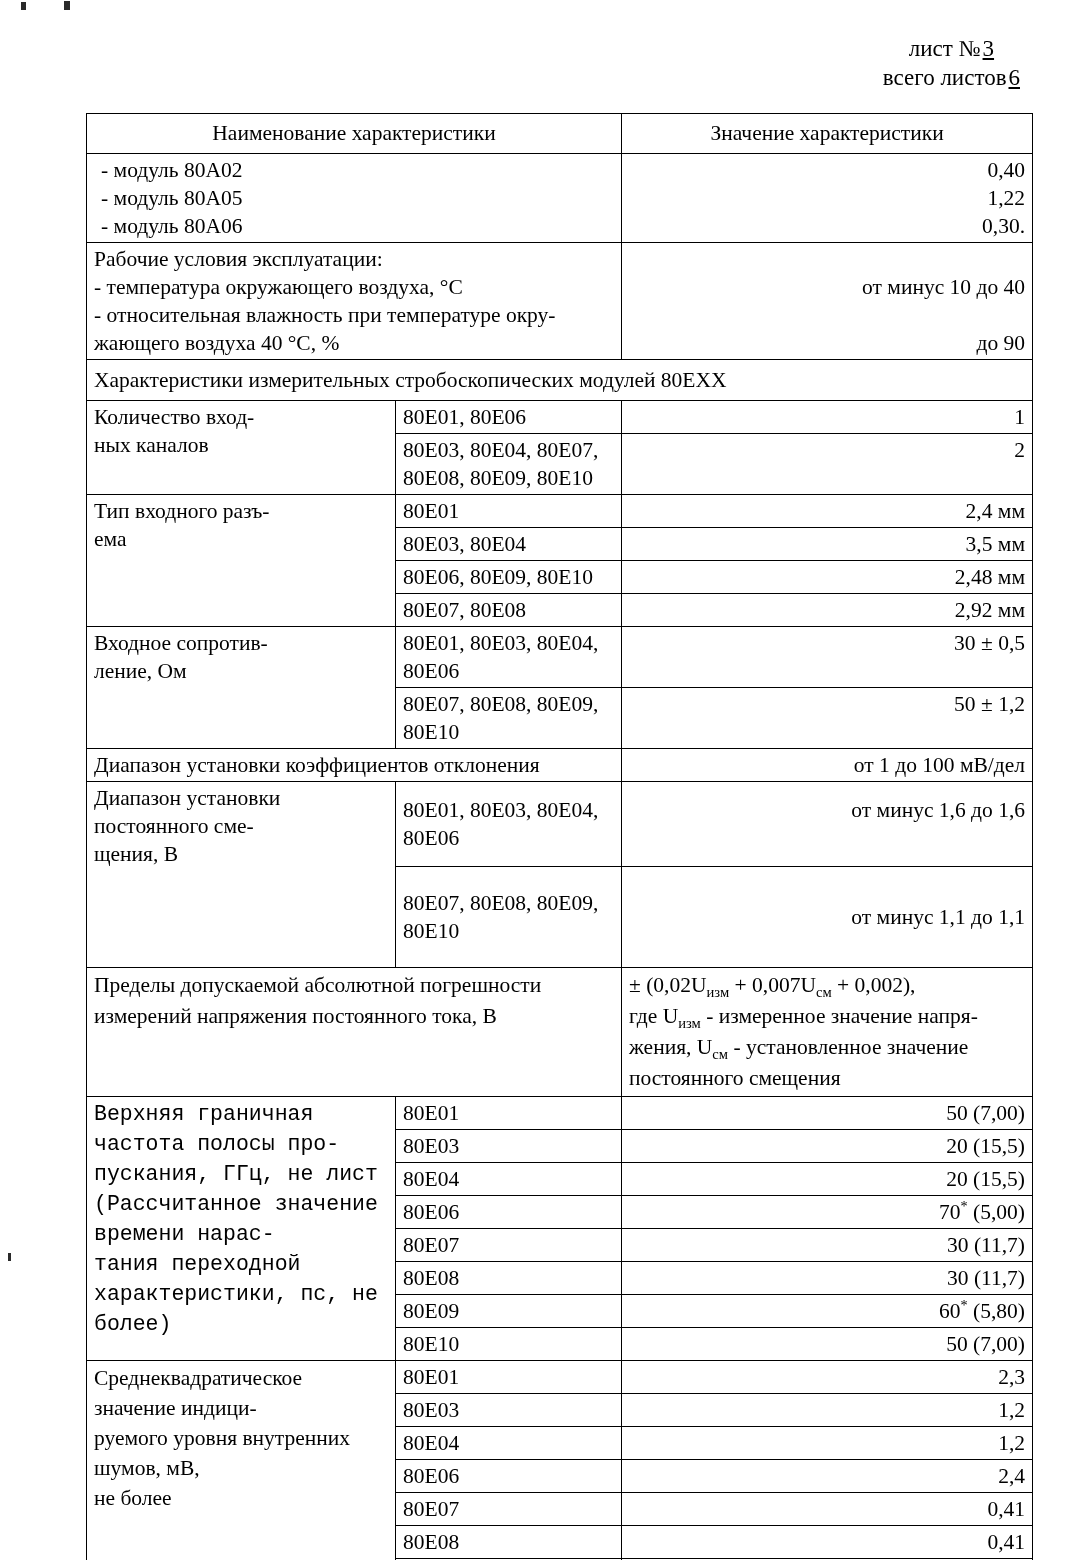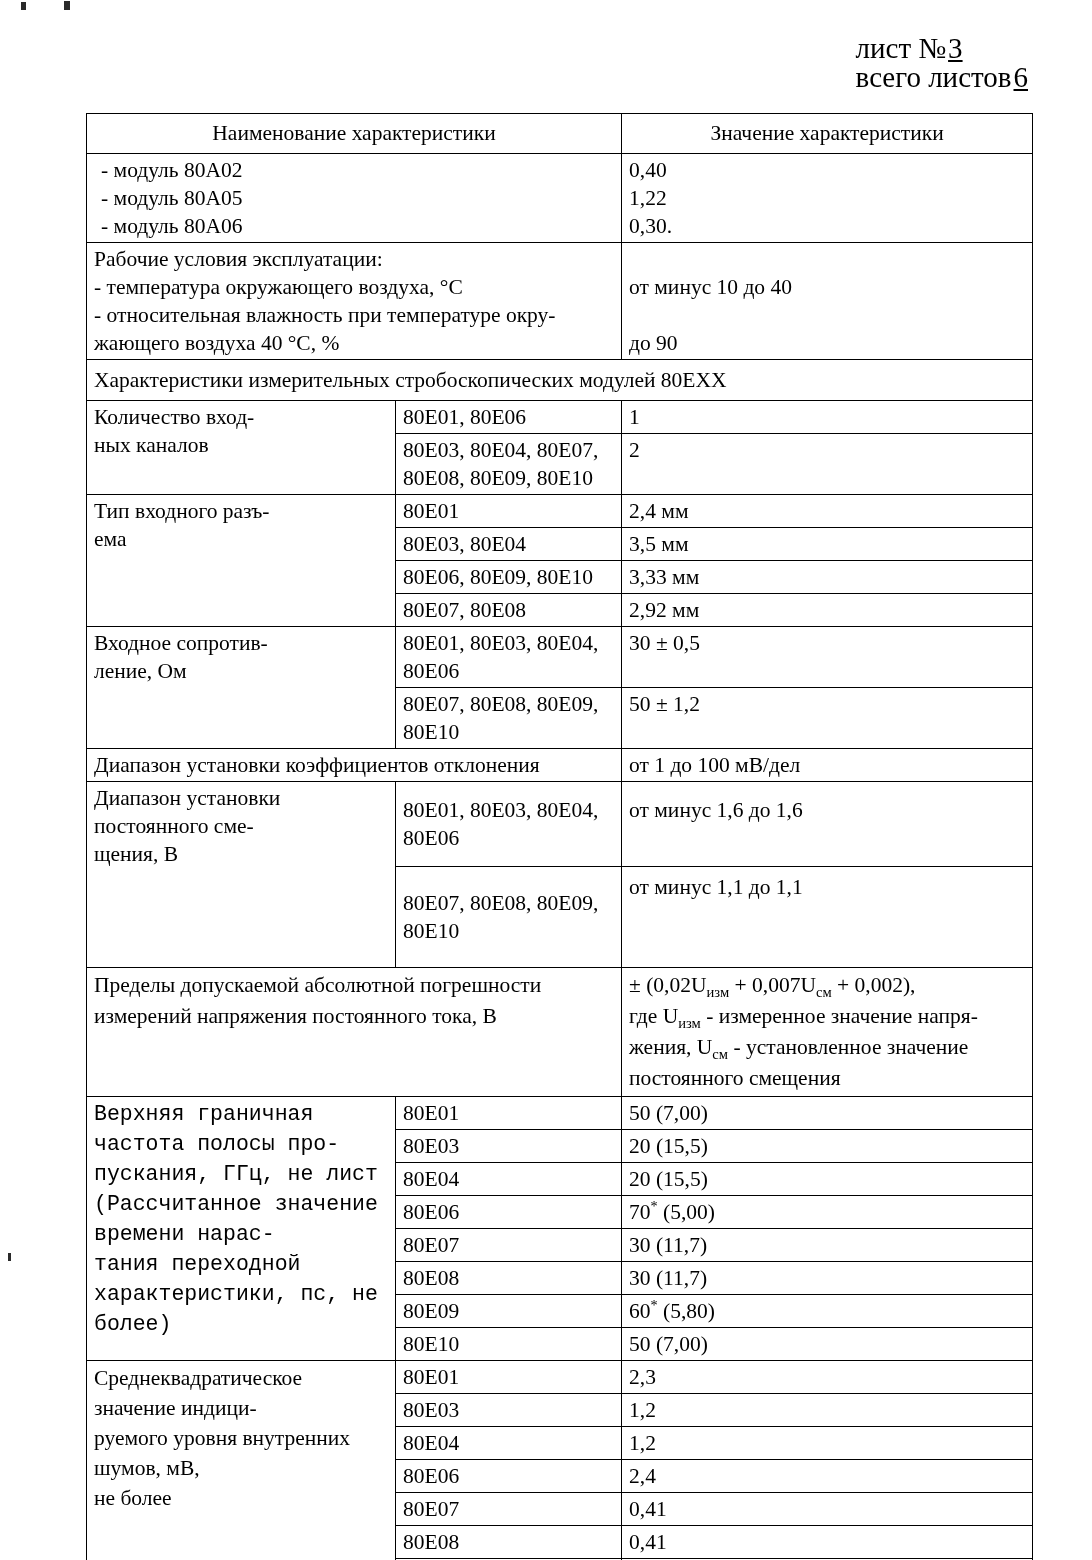--- a/index.html
+++ b/index.html
@@ -21,24 +21,24 @@
     position: absolute;
     background: #2a2a2a;
   }
   #art-1 { left: 21px;  top: 2px;  width: 5px; height: 8px; }
   #art-2 { left: 64px;  top: 1px;  width: 6px; height: 9px; }
   #art-3 { left: 8px;   top: 1253px; width: 3px; height: 8px; }
 
   
   .page-header {
     position: absolute;
-    right: 64px;
+    right: 72px;
     top: 34px;
-    text-align: left;
-    font-size: 29px;
+    text-align: center;
+    font-size: 23px;
     line-height: 29px;
   }
   .page-header .num {
     text-decoration: underline;
     padding-left: 2px;
   }
 
   
   .spec-table {
     position: absolute;
@@ -56,21 +56,21 @@
     vertical-align: top;
     font-weight: normal;
   }
   .mid { vertical-align: middle; }
   .bold { font-weight: bold; }
 
   .hdr td { text-align: center; padding: 5px 6px 6px; }
 
   .modline { padding: 0 7px; }
 
-  .val-cell { text-align: left; }
+  .val-cell { text-align: right; }
 
   .sub {
     font-size: 0.68em;
     vertical-align: sub;
     line-height: 0;
   }
   .ast {
     vertical-align: super;
     font-size: 0.66em;
     line-height: 0;
@@ -174,21 +174,21 @@
     </td>
     <td>80Е01</td>
     <td class="val-cell">2,4 мм</td>
   </tr>
   <tr>
     <td>80Е03, 80Е04</td>
     <td class="val-cell">3,5 мм</td>
   </tr>
   <tr>
     <td>80Е06, 80Е09, 80Е10</td>
-    <td class="val-cell">3,33 мм</td>
+    <td class="val-cell">2,48 мм</td>
   </tr>
   <tr>
     <td>80Е07, 80Е08</td>
     <td class="val-cell">2,92 мм</td>
   </tr>
 
   <tr>
     <td colspan="2" rowspan="2" class="mid">
       <div>Входное сопротив-</div>
       <div>ление, Ом</div>
@@ -210,21 +210,21 @@
     <td colspan="2" rowspan="2">
       <div>Диапазон установки</div>
       <div>постоянного сме-</div>
       <div>щения, В</div>
     </td>
     <td class="mid" style="padding-top:14px;padding-bottom:14px">80Е01, 80Е03, 80Е04, 80Е06</td>
     <td class="val-cell mid" style="padding-top:14px;padding-bottom:14px">от минус 1,6 до 1,6</td>
   </tr>
   <tr>
     <td class="mid" style="padding-top:22px;padding-bottom:22px">80Е07, 80Е08, 80Е09, 80Е10</td>
-    <td class="val-cell mid" style="padding-top:6px;padding-bottom:22px">от минус 1,1 до 1,1</td>
+    <td class="val-cell mid" style="padding-top:36px;padding-bottom:22px">от минус 1,1 до 1,1</td>
   </tr>
 
   <tr>
     <td colspan="3" class="errname-cell">
       <div>Пределы допускаемой абсолютной погрешности</div>
       <div>измерений напряжения постоянного тока, В</div>
     </td>
     <td class="formula-cell">
       <div class="formula-line1"><span>± (0,02U</span><span class="sub">изм</span><span> + 0,007U</span><span class="sub">см</span><span> + 0,002),</span></div>
       <div><span>где U</span><span class="sub">изм</span><span> - измеренное значение напря-</span></div>

